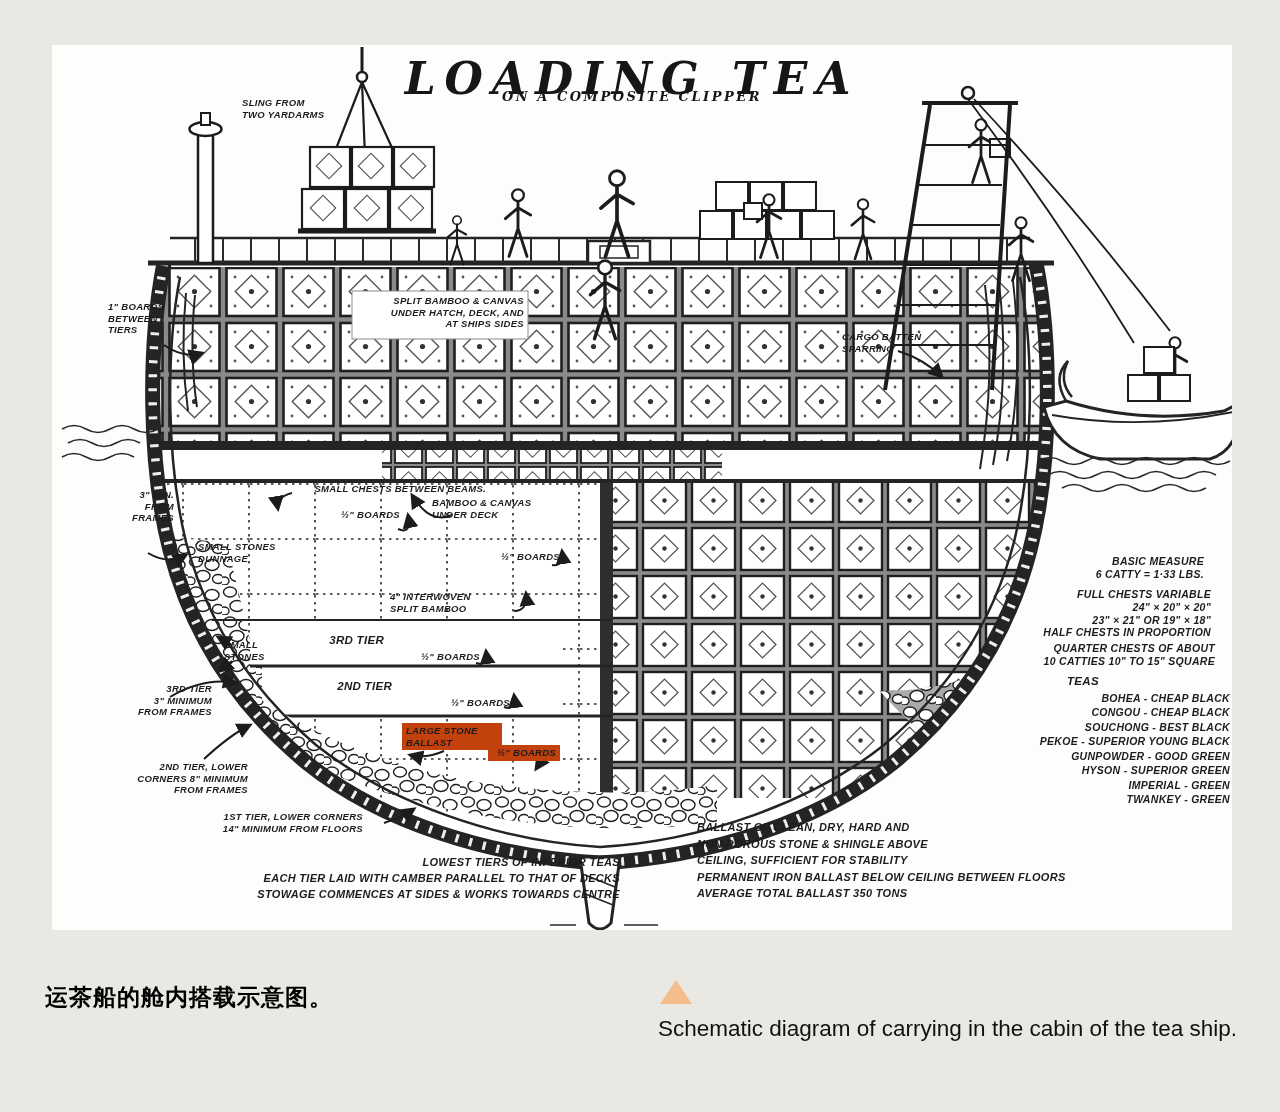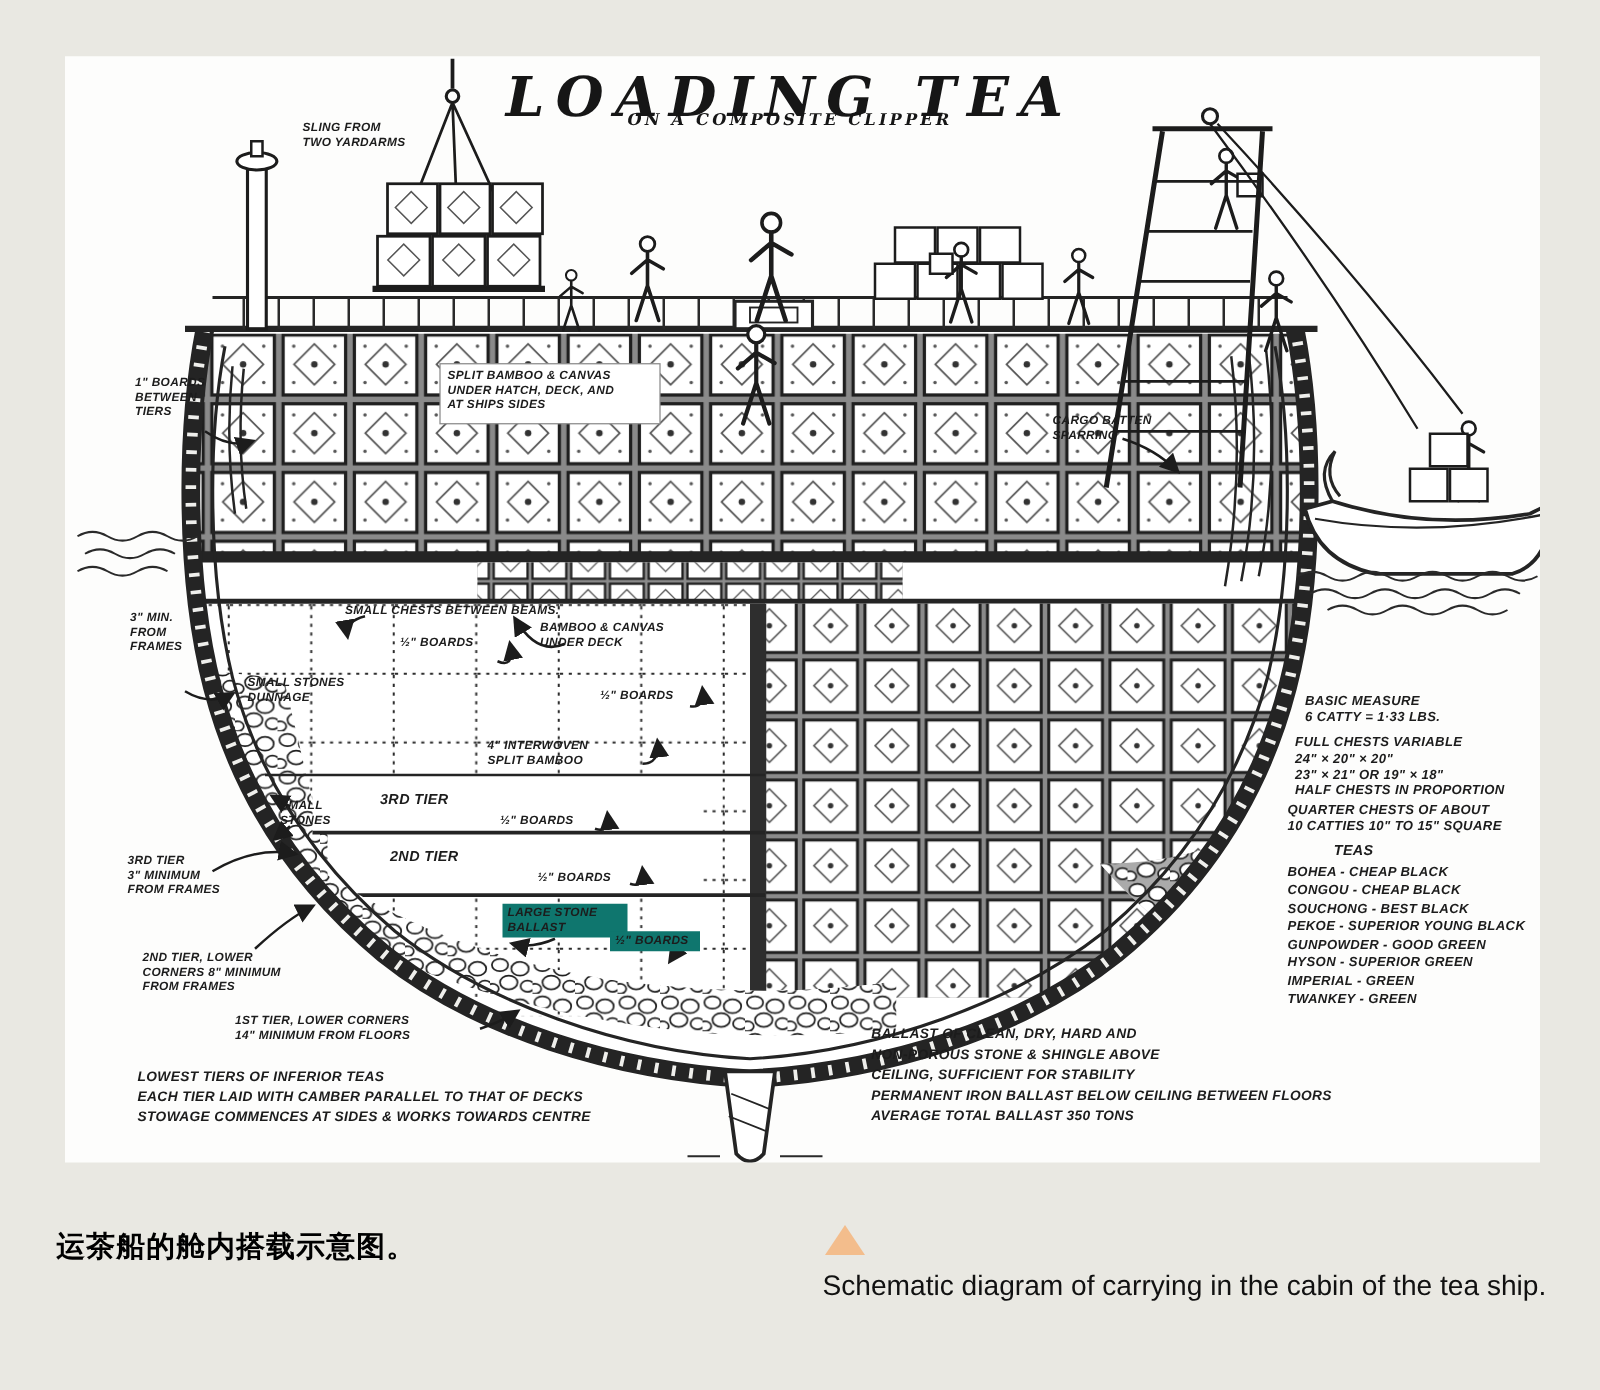--- a/index.html
+++ b/index.html
@@ -9,25 +9,25 @@
     font-family:"Liberation Sans",sans-serif;
   }
   .panel{
     position:absolute;left:52px;top:45px;width:1180px;height:885px;
     background:#fdfdfc;
   }
   .panel svg{position:absolute;left:0;top:0;}
   .lbl{
     position:absolute;color:#1c1c1c;font-style:italic;font-weight:700;
     font-family:"Liberation Sans",sans-serif;
-    white-space:pre-line;line-height:1.22;letter-spacing:.3px;z-index:5;
+    white-space:pre-line;line-height:1.22;letter-spacing:.3px;z-index:5;text-align:right;
   }
   .s9{font-size:9.5px}.s10{font-size:10.5px}.s11{font-size:11.5px}.s12{font-size:11px}
   .ctr{text-align:left}
-  .wbg{background:#0f766e;padding:2px 4px;}
+  .wbg{background:#c2410c;padding:2px 4px;}
   .title{
     position:absolute;left:330px;top:8px;width:500px;text-align:center;
     font-family:"DejaVu Serif",serif;font-style:italic;font-weight:600;
     font-size:44px;letter-spacing:9px;color:#161616;z-index:5;
   }
   .subtitle{
     position:absolute;left:330px;top:44px;width:500px;text-align:center;
     font-family:"DejaVu Serif",serif;font-style:italic;font-weight:700;
     font-size:13px;letter-spacing:2.5px;color:#161616;z-index:5;
   }

